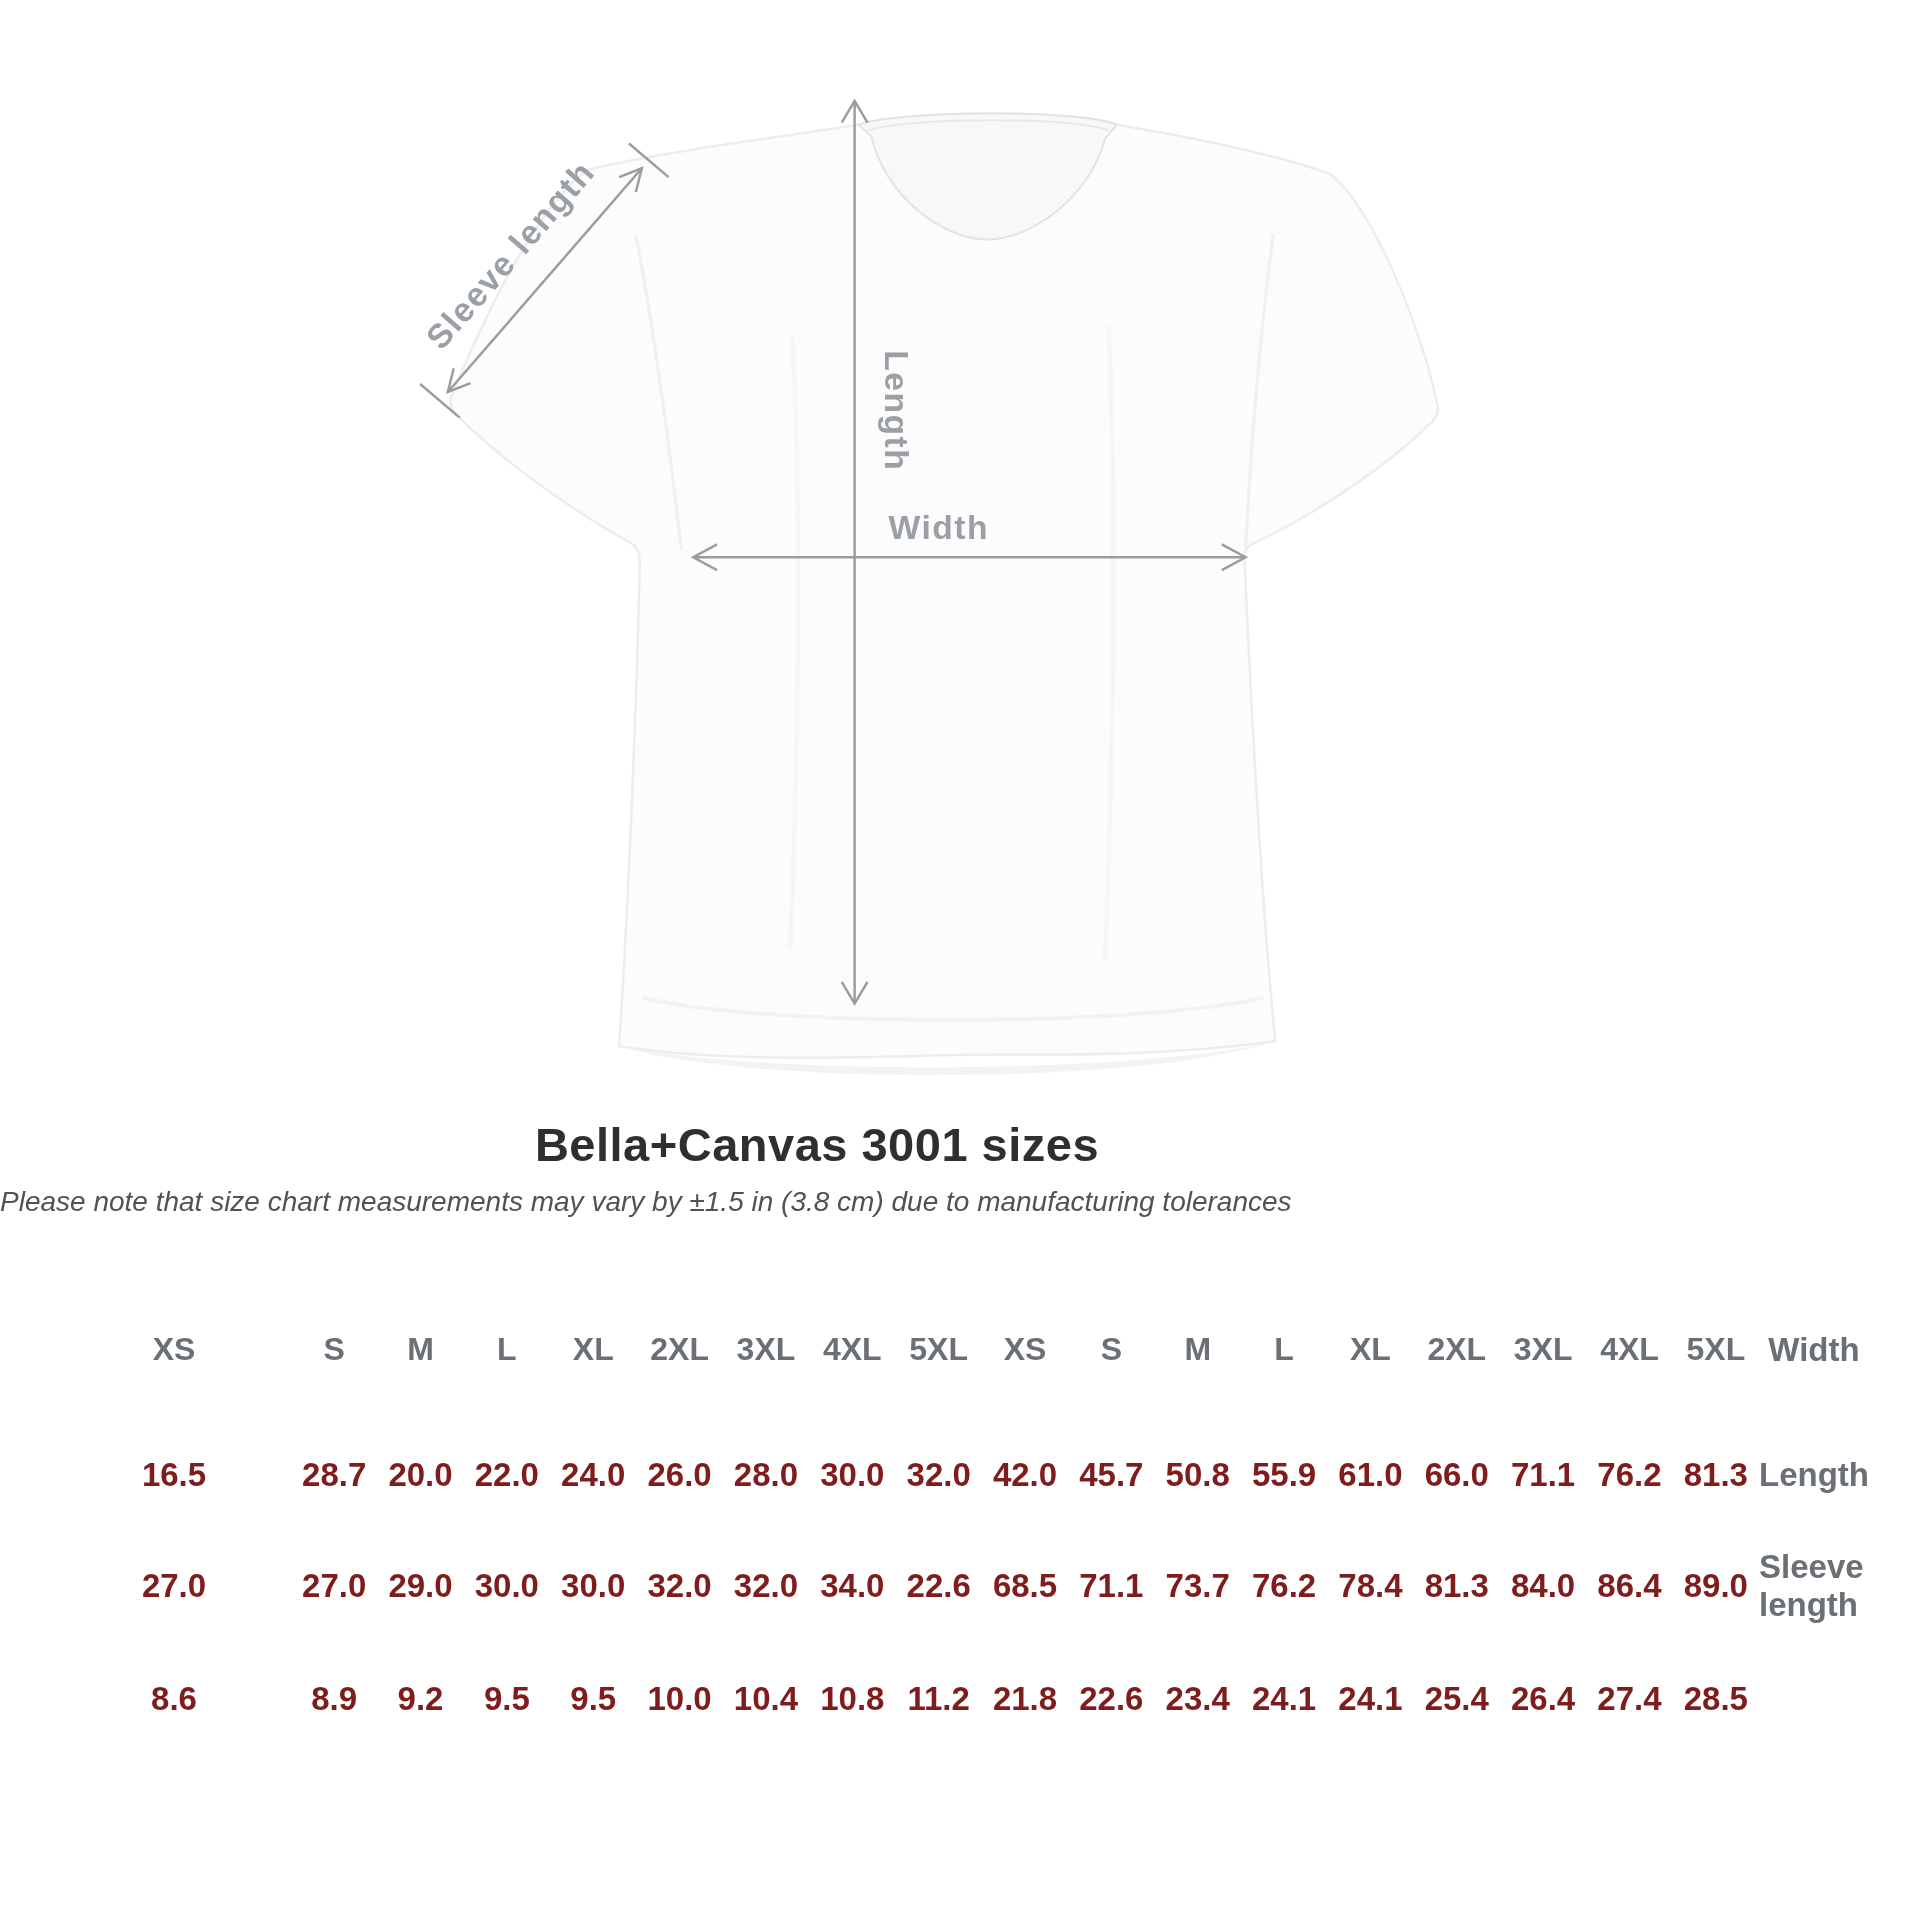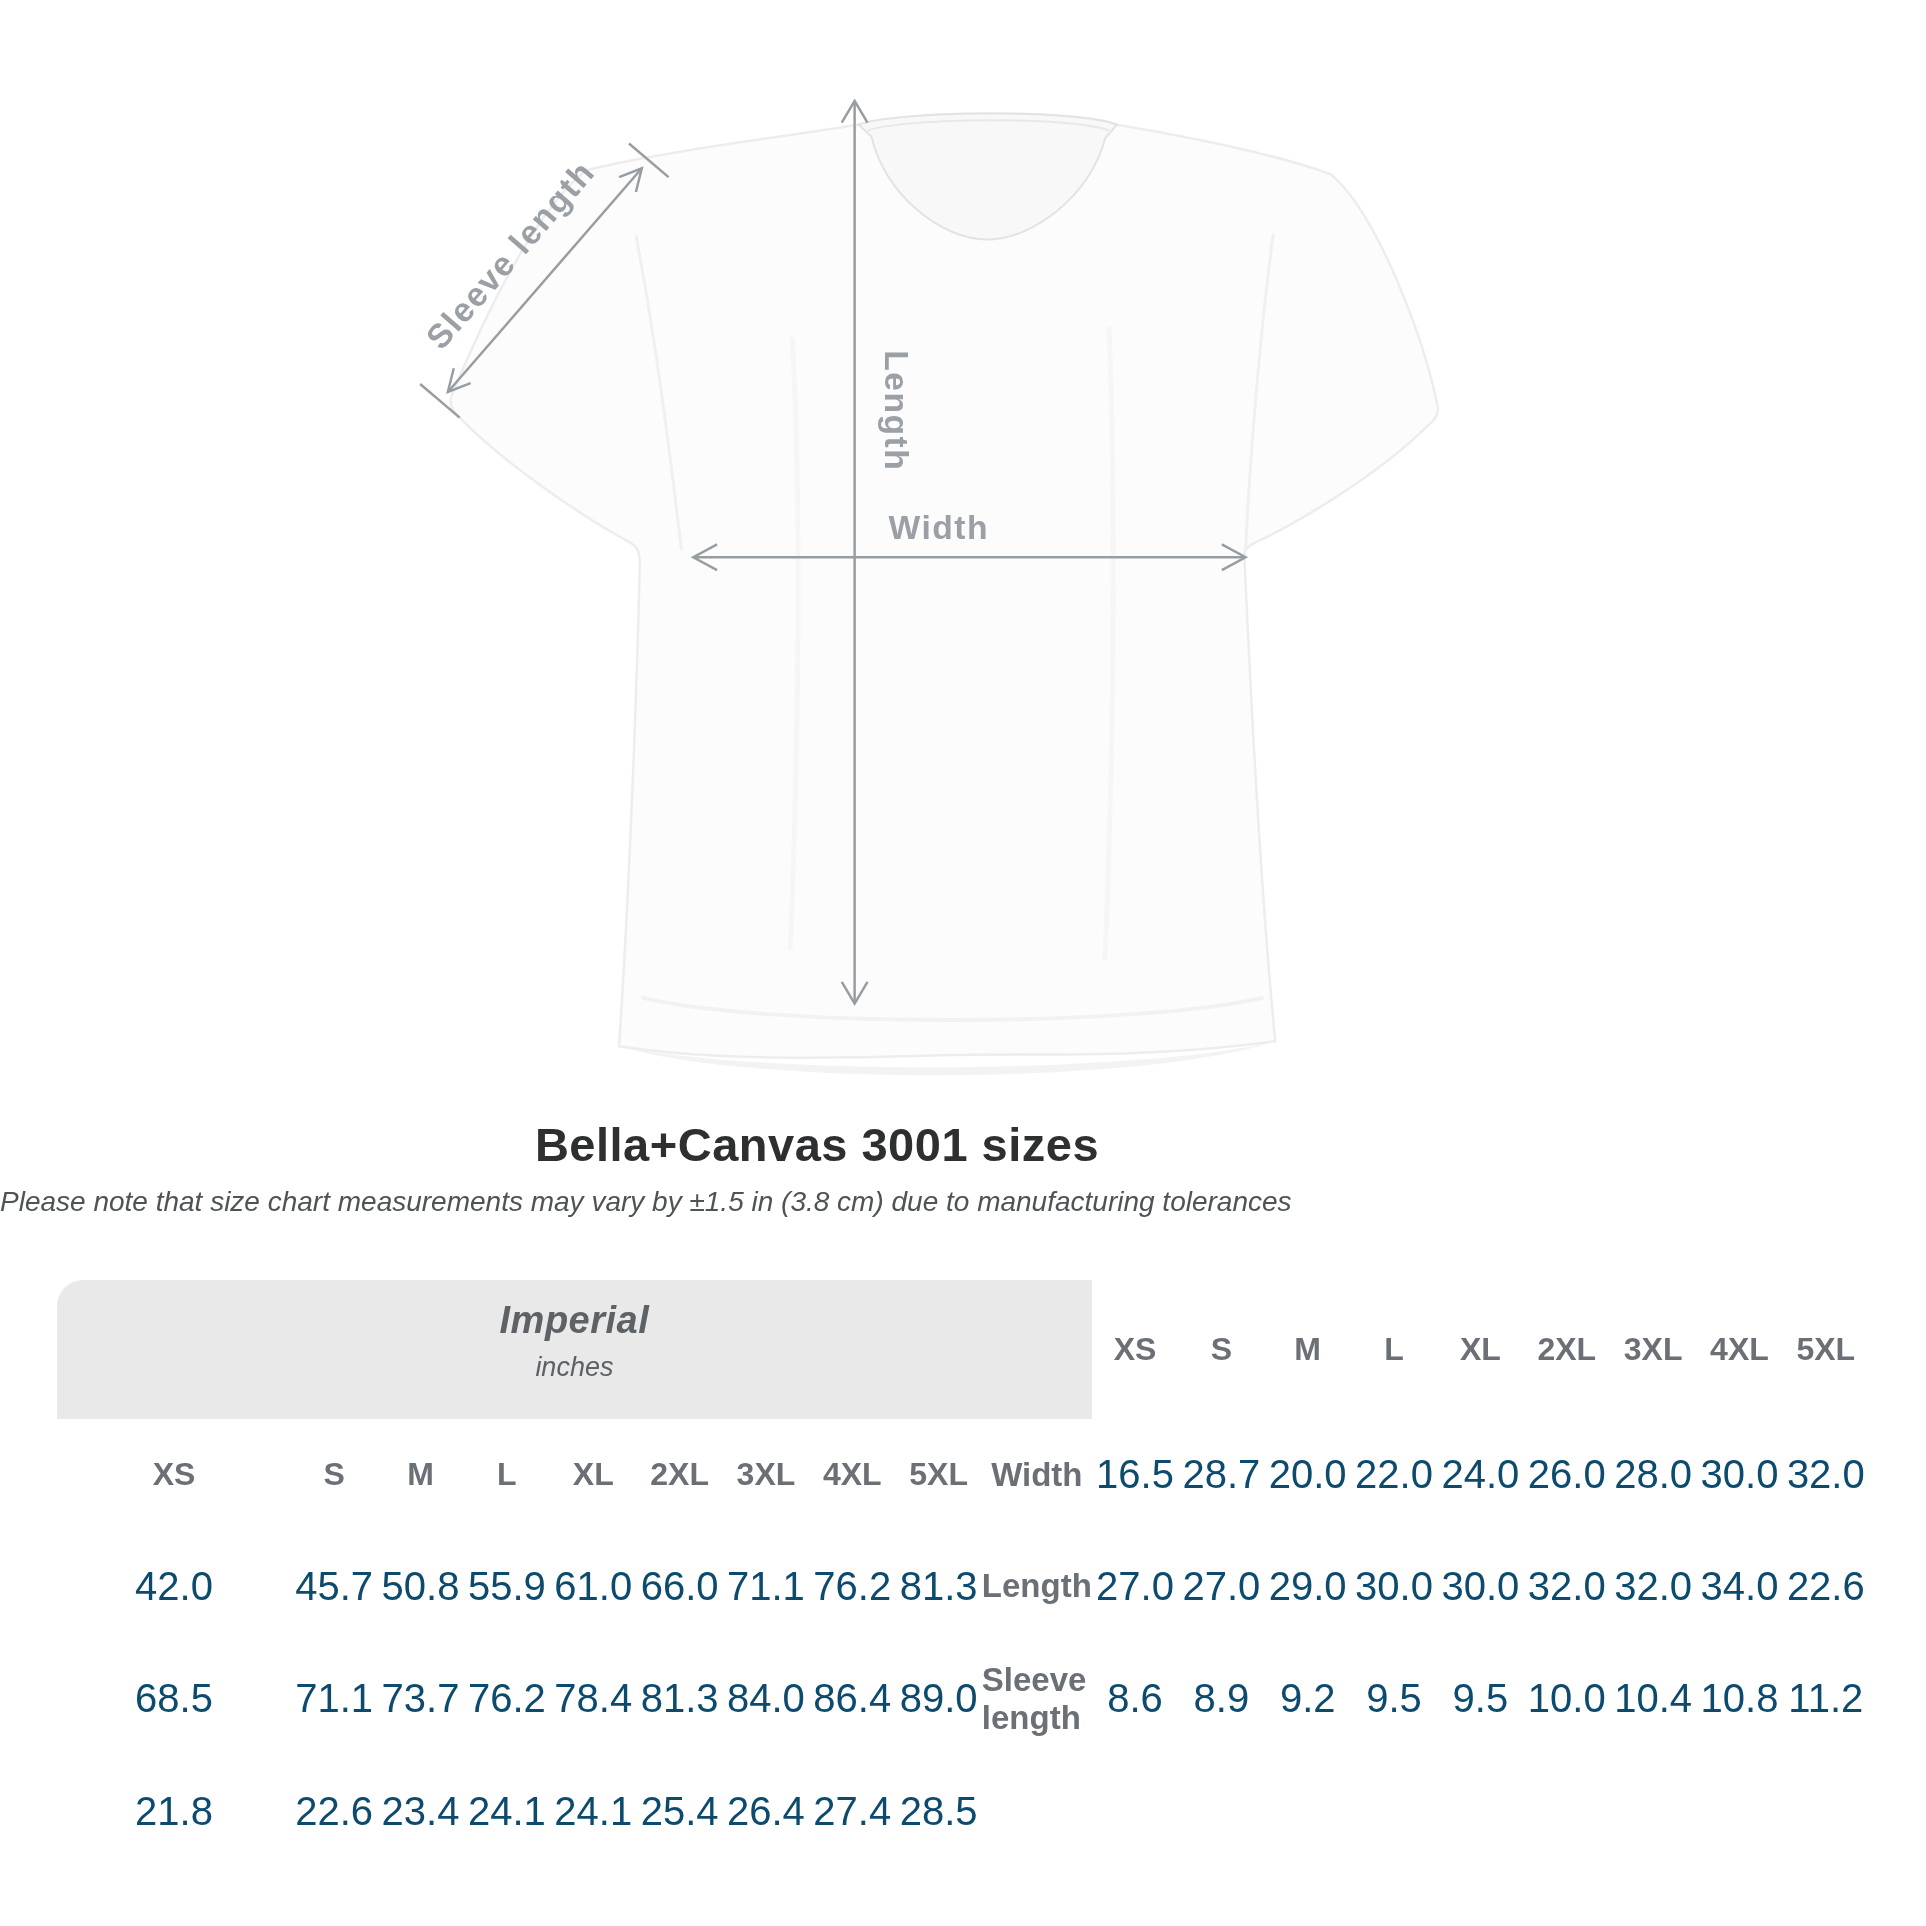--- a/index.html
+++ b/index.html
@@ -29,21 +29,21 @@
     background:#e9e9e9;display:flex;flex-direction:column;
     align-items:center;justify-content:center;padding-bottom:18px;
   }
   .band-l{grid-column:span 10;}
   .band-r{grid-column:span 9;}
   .band .bt{font-size:38px;font-weight:bold;font-style:italic;color:#5d6266;letter-spacing:0.5px;}
   .band .bu{font-size:27px;font-style:italic;color:#5d6266;margin-top:10px;}
   .cell{display:flex;align-items:center;justify-content:center;}
   .lab{font-size:33px;font-weight:bold;color:#6b7076;}
   .hdr{font-size:32px;font-weight:bold;color:#6b7076;}
-  .val{font-size:40px;color:#0c4a6e;}
+  .val{font-size:33px;color:#7f1d1d;font-weight:bold;}
   
   .ann-text{font-family:"Liberation Sans","DejaVu Sans",sans-serif;
     font-size:34px;font-weight:bold;fill:#9aa0a5;letter-spacing:1.5px;}
 </style>
 </head>
 <body>
 
 <svg class="diagram" viewBox="0 0 1946 1270" xmlns="http://www.w3.org/2000/svg">
   <g>
 
@@ -106,24 +106,20 @@
     <text class="ann-text" stroke="none" x="948" y="545" text-anchor="middle">Width</text>
     <text class="ann-text" stroke="none" transform="translate(524,265) rotate(-49)" text-anchor="middle">Sleeve length</text>
   </g>
 </svg>
 
 <div class="title">Bella+Canvas 3001 sizes</div>
 <div class="subtitle">Please note that size chart measurements may vary by ±1.5 in (3.8 cm) due to manufacturing tolerances</div>
 
 <div class="size-table">
 
-  <div class="band band-l">
-    <div class="bt">Imperial</div>
-    <div class="bu">inches</div>
-  </div>
 
   <div class="cell hdr rw sep">XS</div>
   <div class="cell hdr rw sep">S</div>
   <div class="cell hdr rw sep">M</div>
   <div class="cell hdr rw sep">L</div>
   <div class="cell hdr rw sep">XL</div>
   <div class="cell hdr rw sep">2XL</div>
   <div class="cell hdr rw sep">3XL</div>
   <div class="cell hdr rw sep">4XL</div>
   <div class="cell hdr rw sep">5XL</div>

